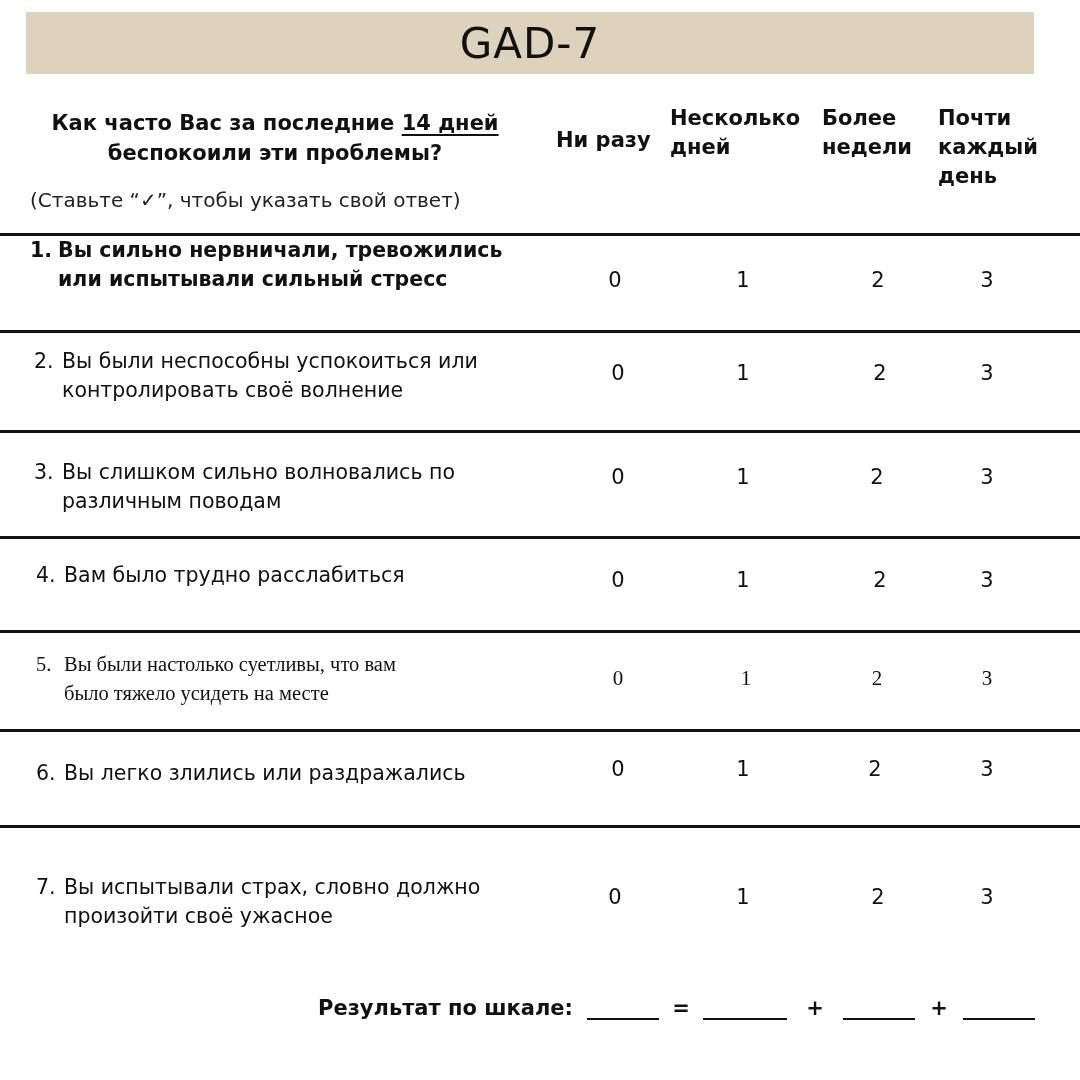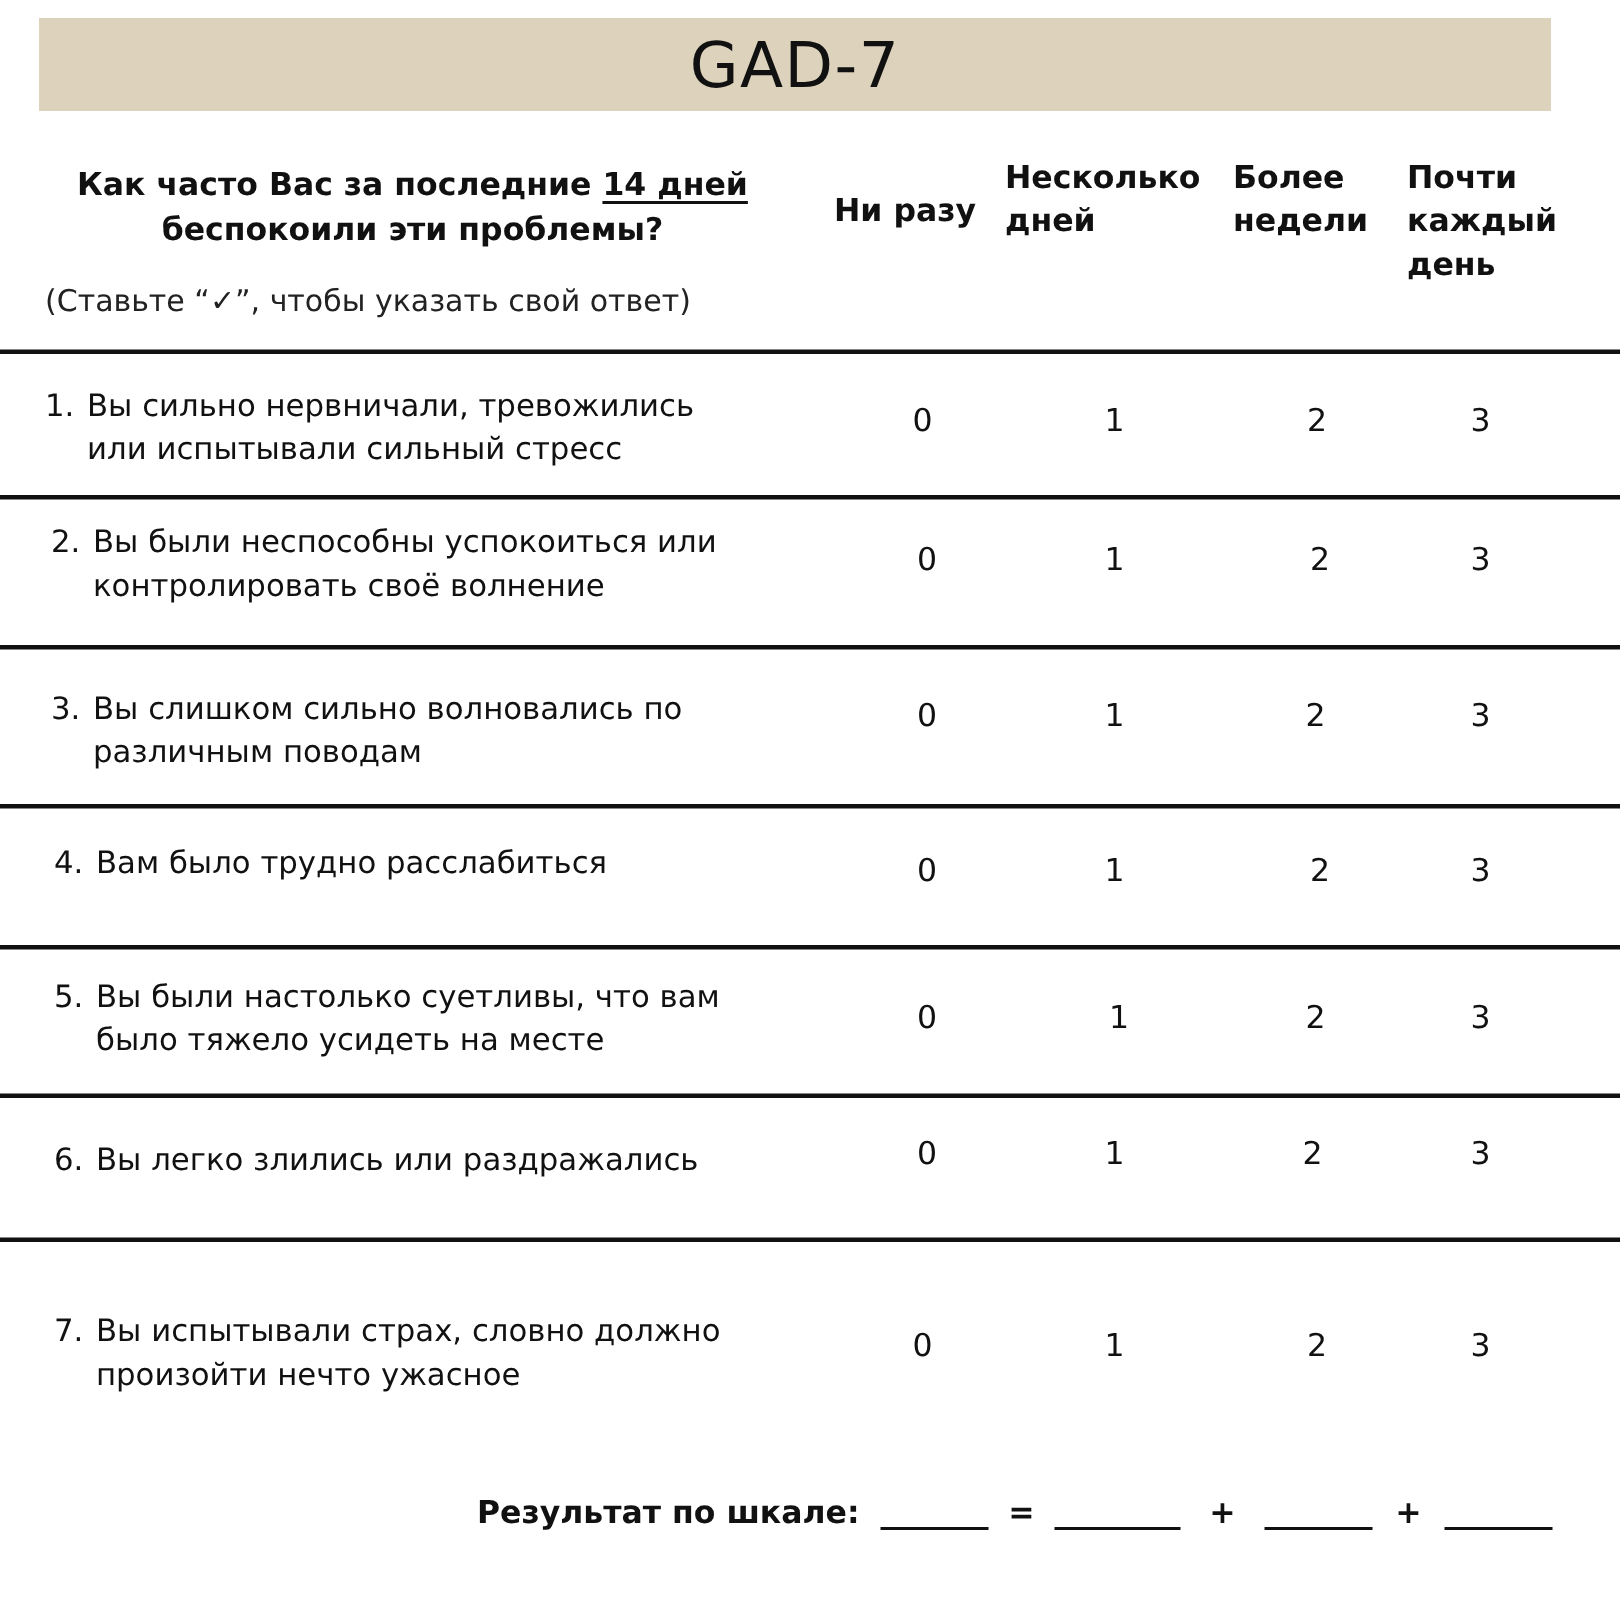--- a/index.html
+++ b/index.html
@@ -90,21 +90,21 @@
 
 <div class="rule" style="top:233px;"></div>
 <div class="rule" style="top:330px;"></div>
 <div class="rule" style="top:430px;"></div>
 <div class="rule" style="top:536px;"></div>
 <div class="rule" style="top:630px;"></div>
 <div class="rule" style="top:729px;"></div>
 <div class="rule" style="top:825px;"></div>
 
 <div class="row-item" style="top:236px; height:94px;">
-  <div class="text" style="top:20px;">
+  <div class="text" style="top:0;font-weight:bold;">
     <span class="num">1.</span><span>Вы сильно нервничали, тревожились</span>
     <span class="line2">или испытывали сильный стресс</span>
   </div>
   <span class="score" style="left:600px; top:32px;">0</span>
   <span class="score" style="left:728px; top:32px;">1</span>
   <span class="score" style="left:863px; top:32px;">2</span>
   <span class="score" style="left:972px; top:32px;">3</span>
 </div>
 
 <div class="row-item" style="top:333px; height:97px;">
@@ -132,21 +132,21 @@
 <div class="row-item" style="top:539px; height:91px;padding-left:33px;">
   <div class="text" style="top:22px; left:36px;">
     <span class="num">4.</span><span>Вам было трудно расслабиться</span>
   </div>
   <span class="score" style="left:603px; top:29px;">0</span>
   <span class="score" style="left:728px; top:29px;">1</span>
   <span class="score" style="left:865px; top:29px;">2</span>
   <span class="score" style="left:972px; top:29px;">3</span>
 </div>
 
-<div class="row-item" style="top:633px; height:116px;">
+<div class="row-item" style="top:633px; height:116px;font-family:Liberation Serif, serif;">
   <div class="text" style="top:17px; left:36px;">
     <span class="num">5.</span><span>Вы были настолько суетливы, что вам</span>
     <span class="line2">было тяжело усидеть на месте</span>
   </div>
   <span class="score" style="left:603px; top:33px;">0</span>
   <span class="score" style="left:731px; top:33px;">1</span>
   <span class="score" style="left:862px; top:33px;">2</span>
   <span class="score" style="left:972px; top:33px;">3</span>
 </div>
 
@@ -156,21 +156,21 @@
   </div>
   <span class="score" style="left:603px; top:25px;">0</span>
   <span class="score" style="left:728px; top:25px;">1</span>
   <span class="score" style="left:860px; top:25px;">2</span>
   <span class="score" style="left:972px; top:25px;">3</span>
 </div>
 
 <div class="row-item" style="top:856px; height:100px;">
   <div class="text" style="top:17px; left:36px;">
     <span class="num">7.</span><span>Вы испытывали страх, словно должно</span>
-    <span class="line2">произойти нечто ужасное</span>
+    <span class="line2">произойти своё ужасное</span>
   </div>
   <span class="score" style="left:600px; top:29px;">0</span>
   <span class="score" style="left:728px; top:29px;">1</span>
   <span class="score" style="left:863px; top:29px;">2</span>
   <span class="score" style="left:972px; top:29px;">3</span>
 </div>
 
 <div class="result">
   <span class="label">Результат по шкале:</span>
   <span class="blank" style="width:72px;"></span>

